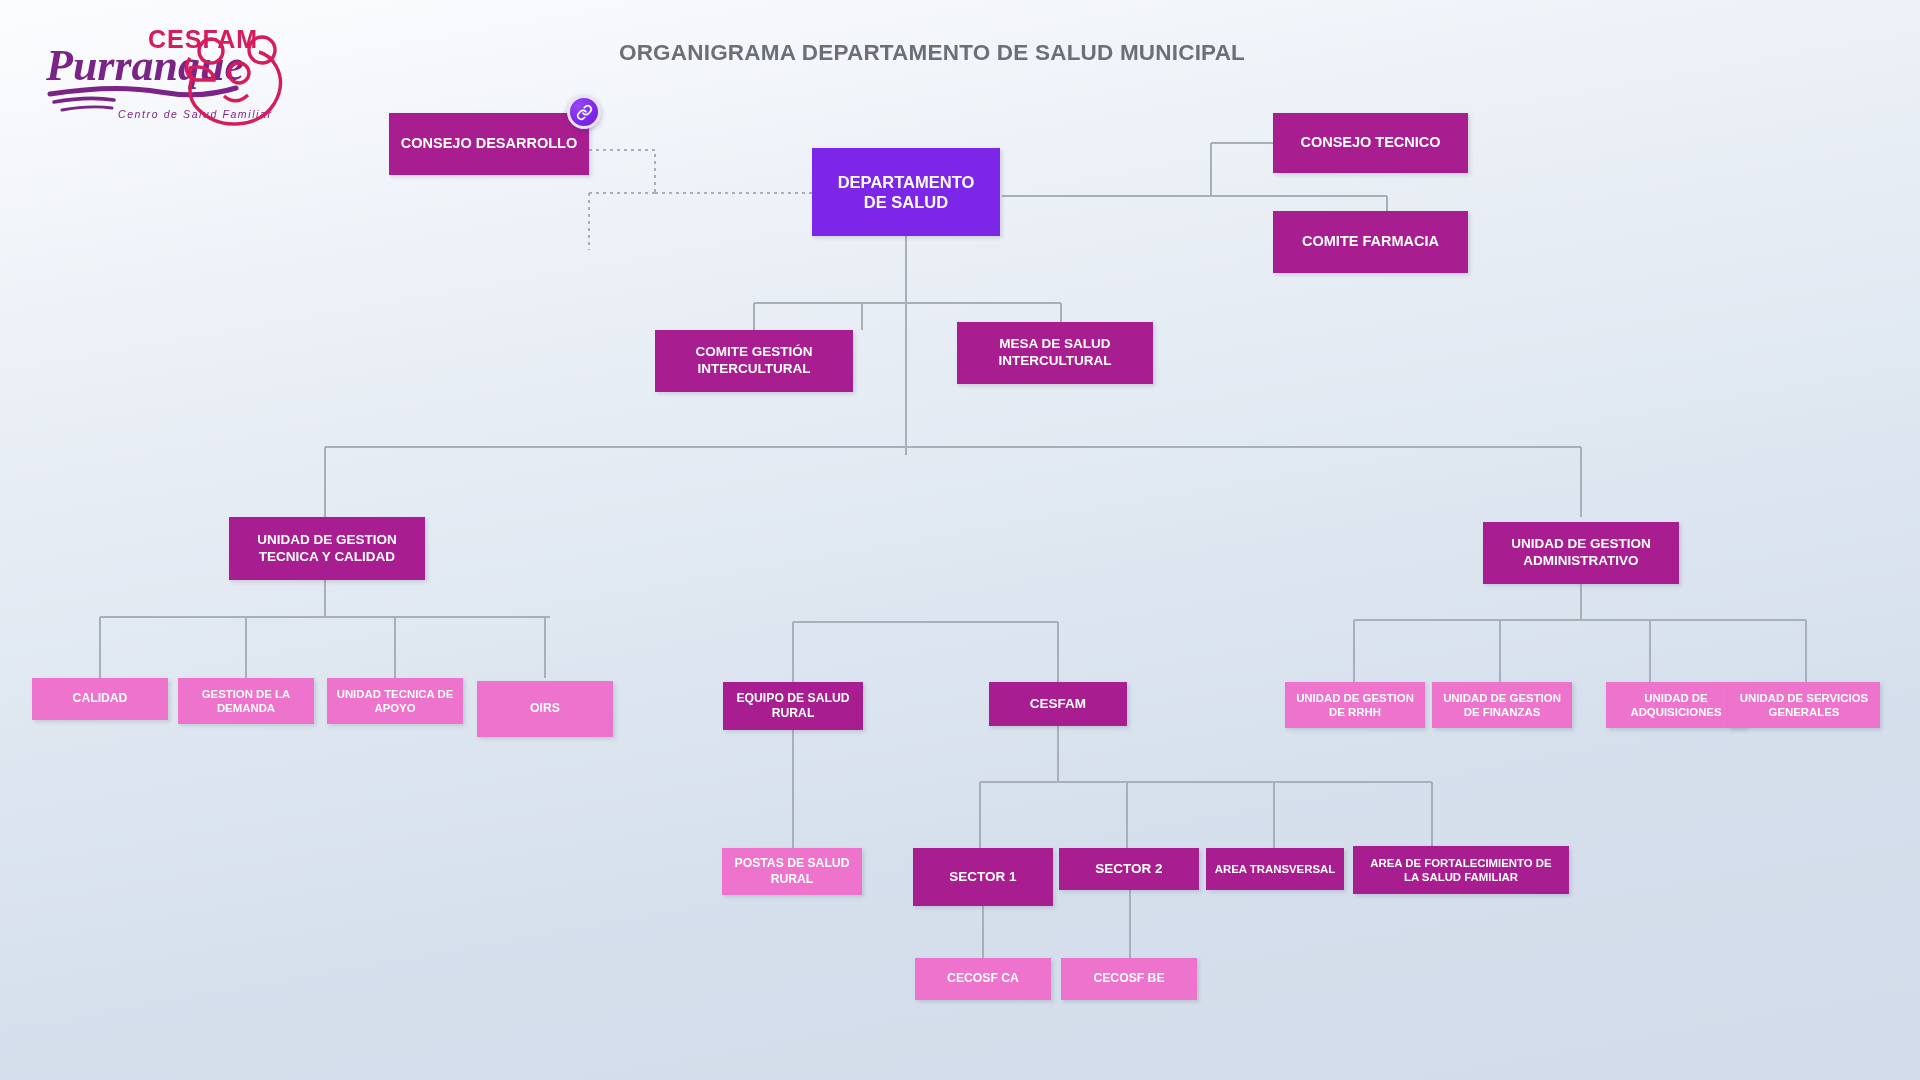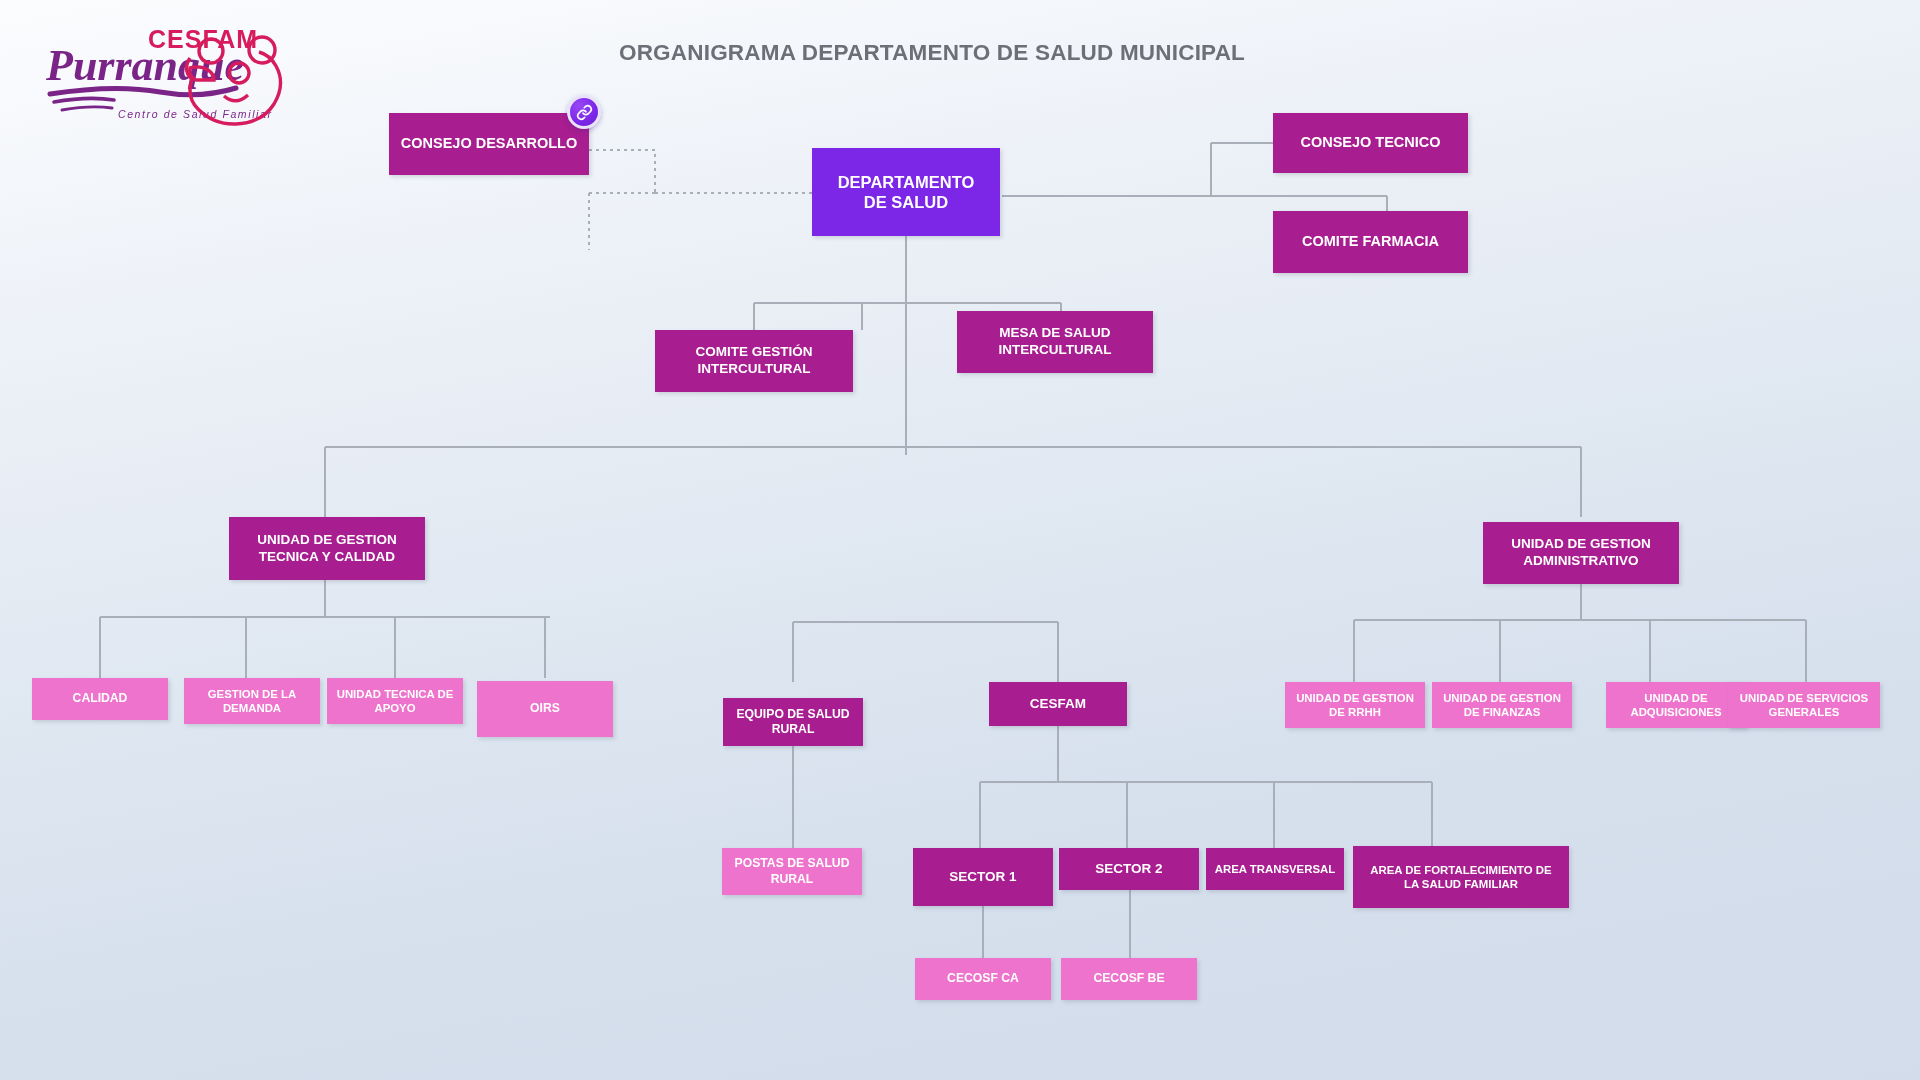--- a/index.html
+++ b/index.html
@@ -173,54 +173,54 @@
 
   <div class="node magenta t14" style="left:1273px;top:211px;width:195px;height:62px;">
     <span>COMITE FARMACIA</span>
   </div>
 
   <div class="node magenta t13" style="left:655px;top:330px;width:198px;height:62px;">
     <span style="white-space:pre-line">COMITE GESTIÓN
 INTERCULTURAL</span>
   </div>
 
-  <div class="node magenta t13" style="left:957px;top:311px;width:196px;height:62px;">
+  <div class="node magenta t13" style="left:957px;top:322px;width:196px;height:62px;">
     <span style="white-space:pre-line">MESA DE SALUD
 INTERCULTURAL</span>
   </div>
 
   <div class="node magenta t13" style="left:229px;top:517px;width:196px;height:63px;">
     <span style="white-space:pre-line">UNIDAD DE GESTION
 TECNICA Y CALIDAD</span>
   </div>
 
   <div class="node magenta t13" style="left:1483px;top:522px;width:196px;height:62px;">
     <span style="white-space:pre-line">UNIDAD DE GESTION
 ADMINISTRATIVO</span>
   </div>
 
   <div class="node pink t12" style="left:32px;top:678px;width:136px;height:42px;text-align:right;">
     <span>CALIDAD</span>
   </div>
 
-  <div class="node pink t11" style="left:184px;top:678px;width:136px;height:46px;">
+  <div class="node pink t11" style="left:178px;top:678px;width:136px;height:46px;">
     <span style="white-space:pre-line">GESTION DE LA
 DEMANDA</span>
   </div>
 
   <div class="node pink t11" style="left:327px;top:678px;width:136px;height:46px;">
     <span style="white-space:pre-line">UNIDAD TECNICA DE
 APOYO</span>
   </div>
 
   <div class="node pink t12" style="left:477px;top:681px;width:136px;height:56px;">
     <span>OIRS</span>
   </div>
 
-  <div class="node magenta t12" style="left:723px;top:682px;width:140px;height:48px;margin-top:16px;">
+  <div class="node magenta t12" style="left:723px;top:682px;width:140px;height:48px;">
     <span style="white-space:pre-line">EQUIPO DE SALUD
 RURAL</span>
   </div>
 
   <div class="node magenta t13" style="left:989px;top:682px;width:138px;height:44px;">
     <span>CESFAM</span>
   </div>
 
   <div class="node pink t11" style="left:1285px;top:682px;width:140px;height:46px;">
     <span style="white-space:pre-line">UNIDAD DE GESTION
@@ -252,21 +252,21 @@
   </div>
 
   <div class="node magenta t13" style="left:1059px;top:848px;width:140px;height:42px;">
     <span>SECTOR 2</span>
   </div>
 
   <div class="node magenta t11" style="left:1206px;top:848px;width:138px;height:42px;">
     <span>AREA TRANSVERSAL</span>
   </div>
 
-  <div class="node magenta t11" style="left:1353px;top:846px;width:216px;height:62px;">
+  <div class="node magenta t11" style="left:1353px;top:846px;width:216px;height:48px;">
     <span style="white-space:pre-line">AREA DE FORTALECIMIENTO DE
 LA SALUD FAMILIAR</span>
   </div>
 
   <div class="node pink t12" style="left:915px;top:958px;width:136px;height:42px;">
     <span>CECOSF CA</span>
   </div>
 
   <div class="node pink t12" style="left:1061px;top:958px;width:136px;height:42px;">
     <span>CECOSF BE</span>

